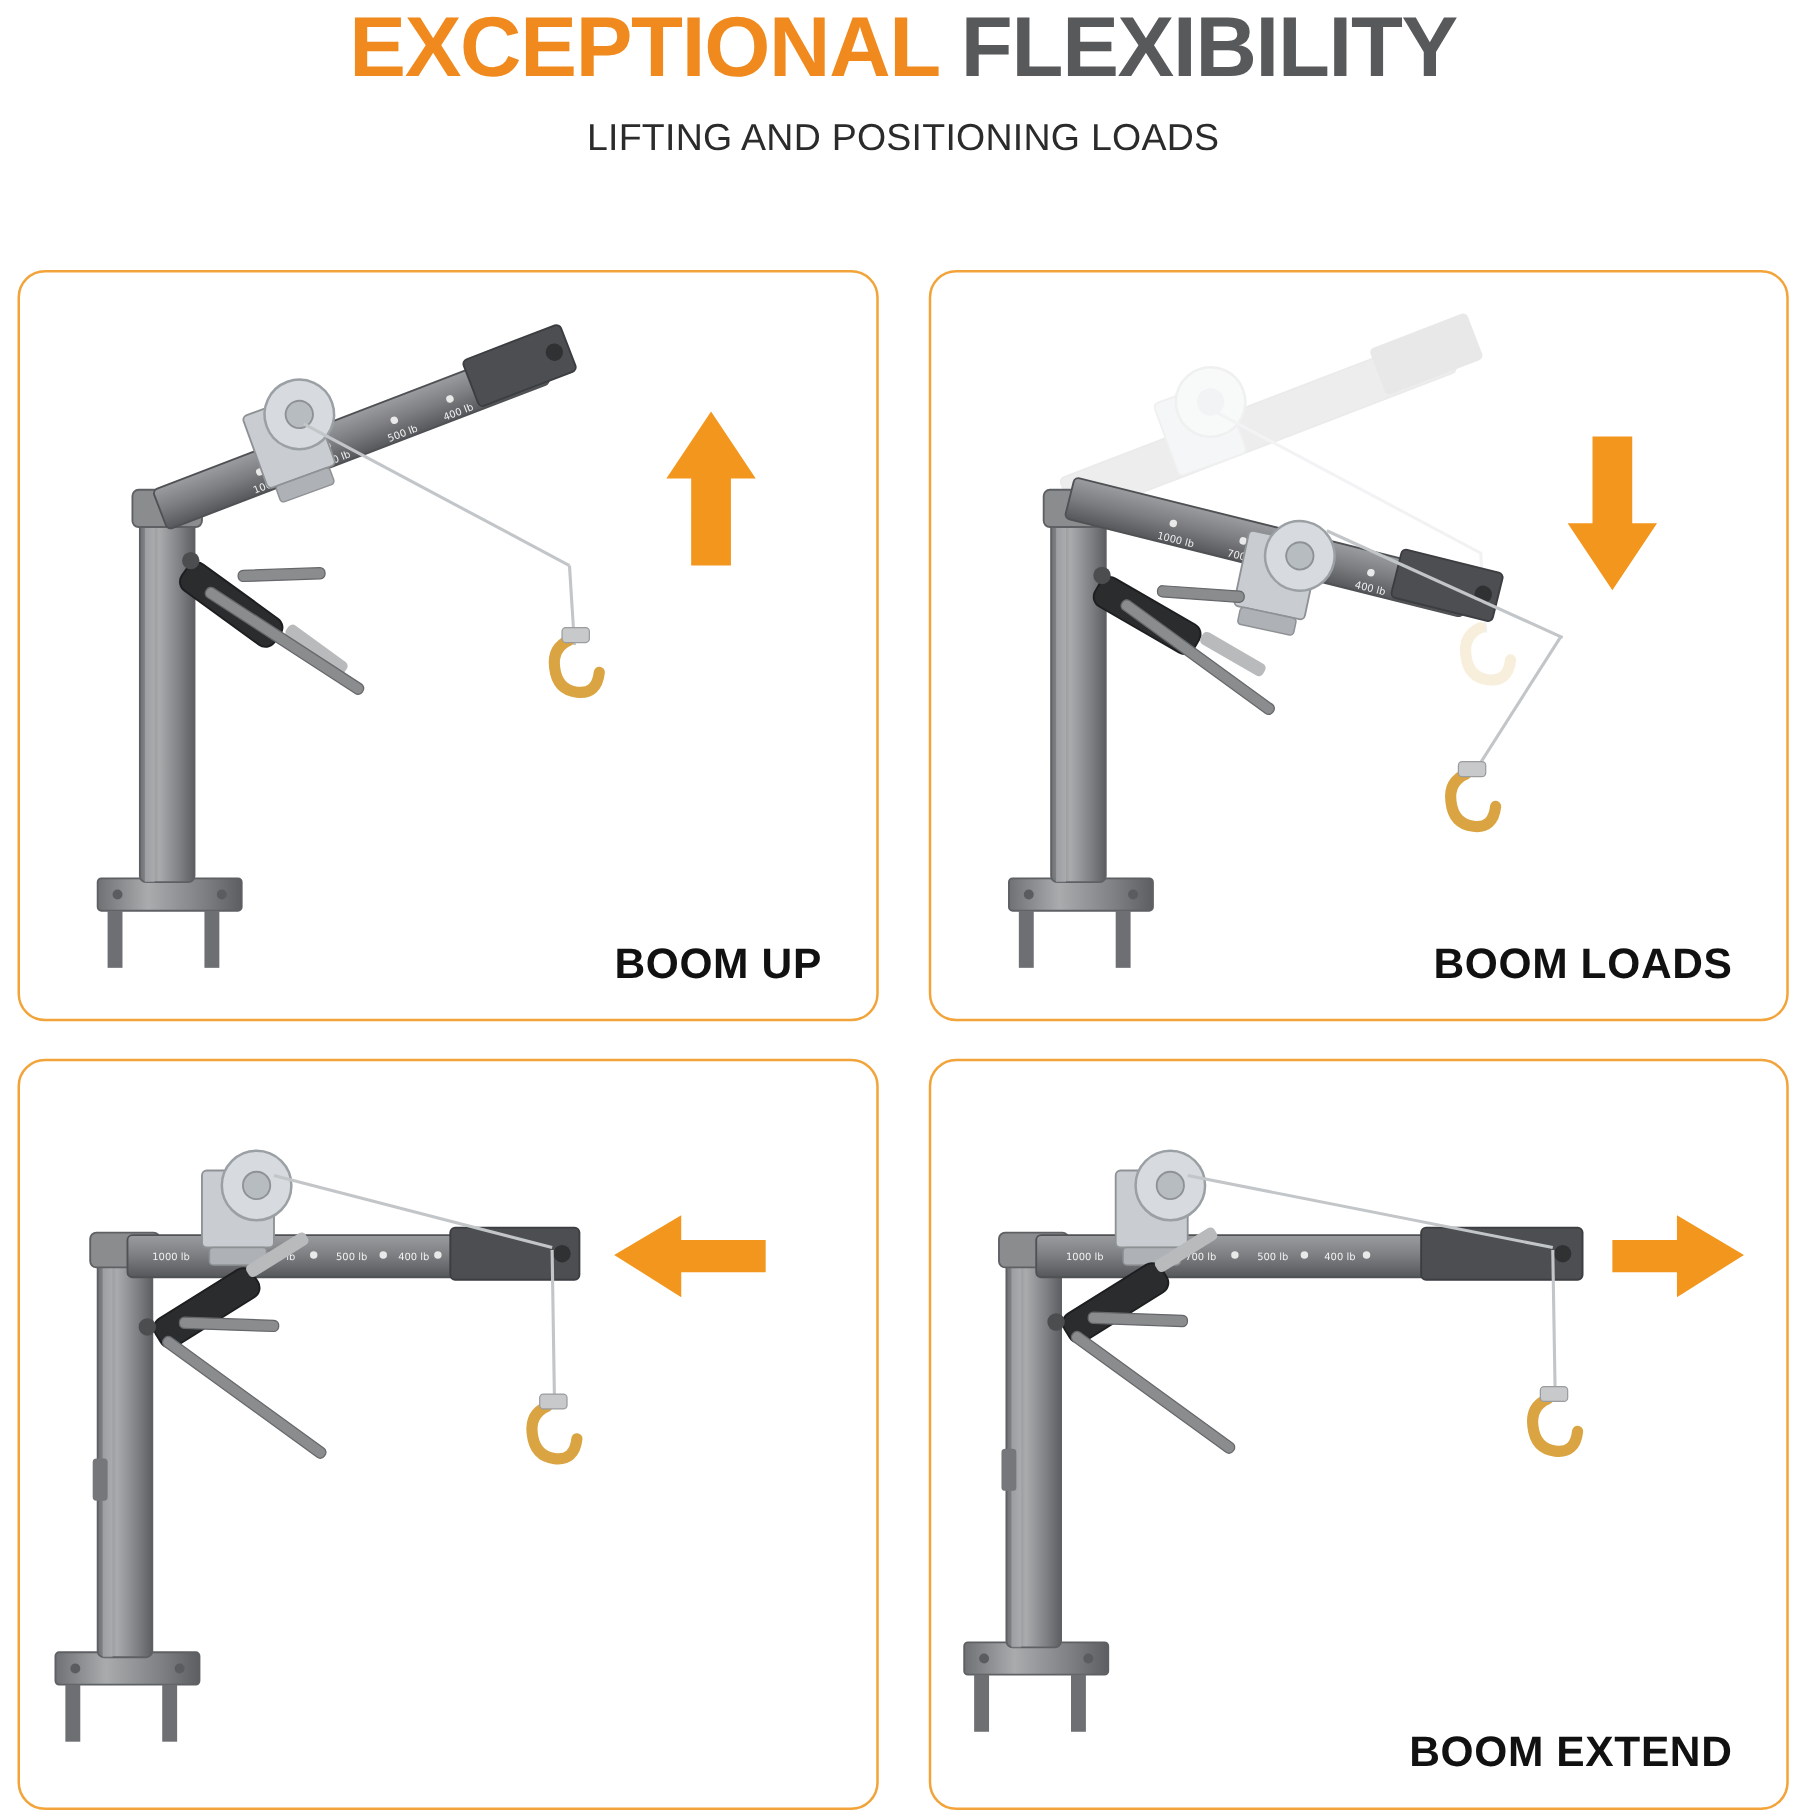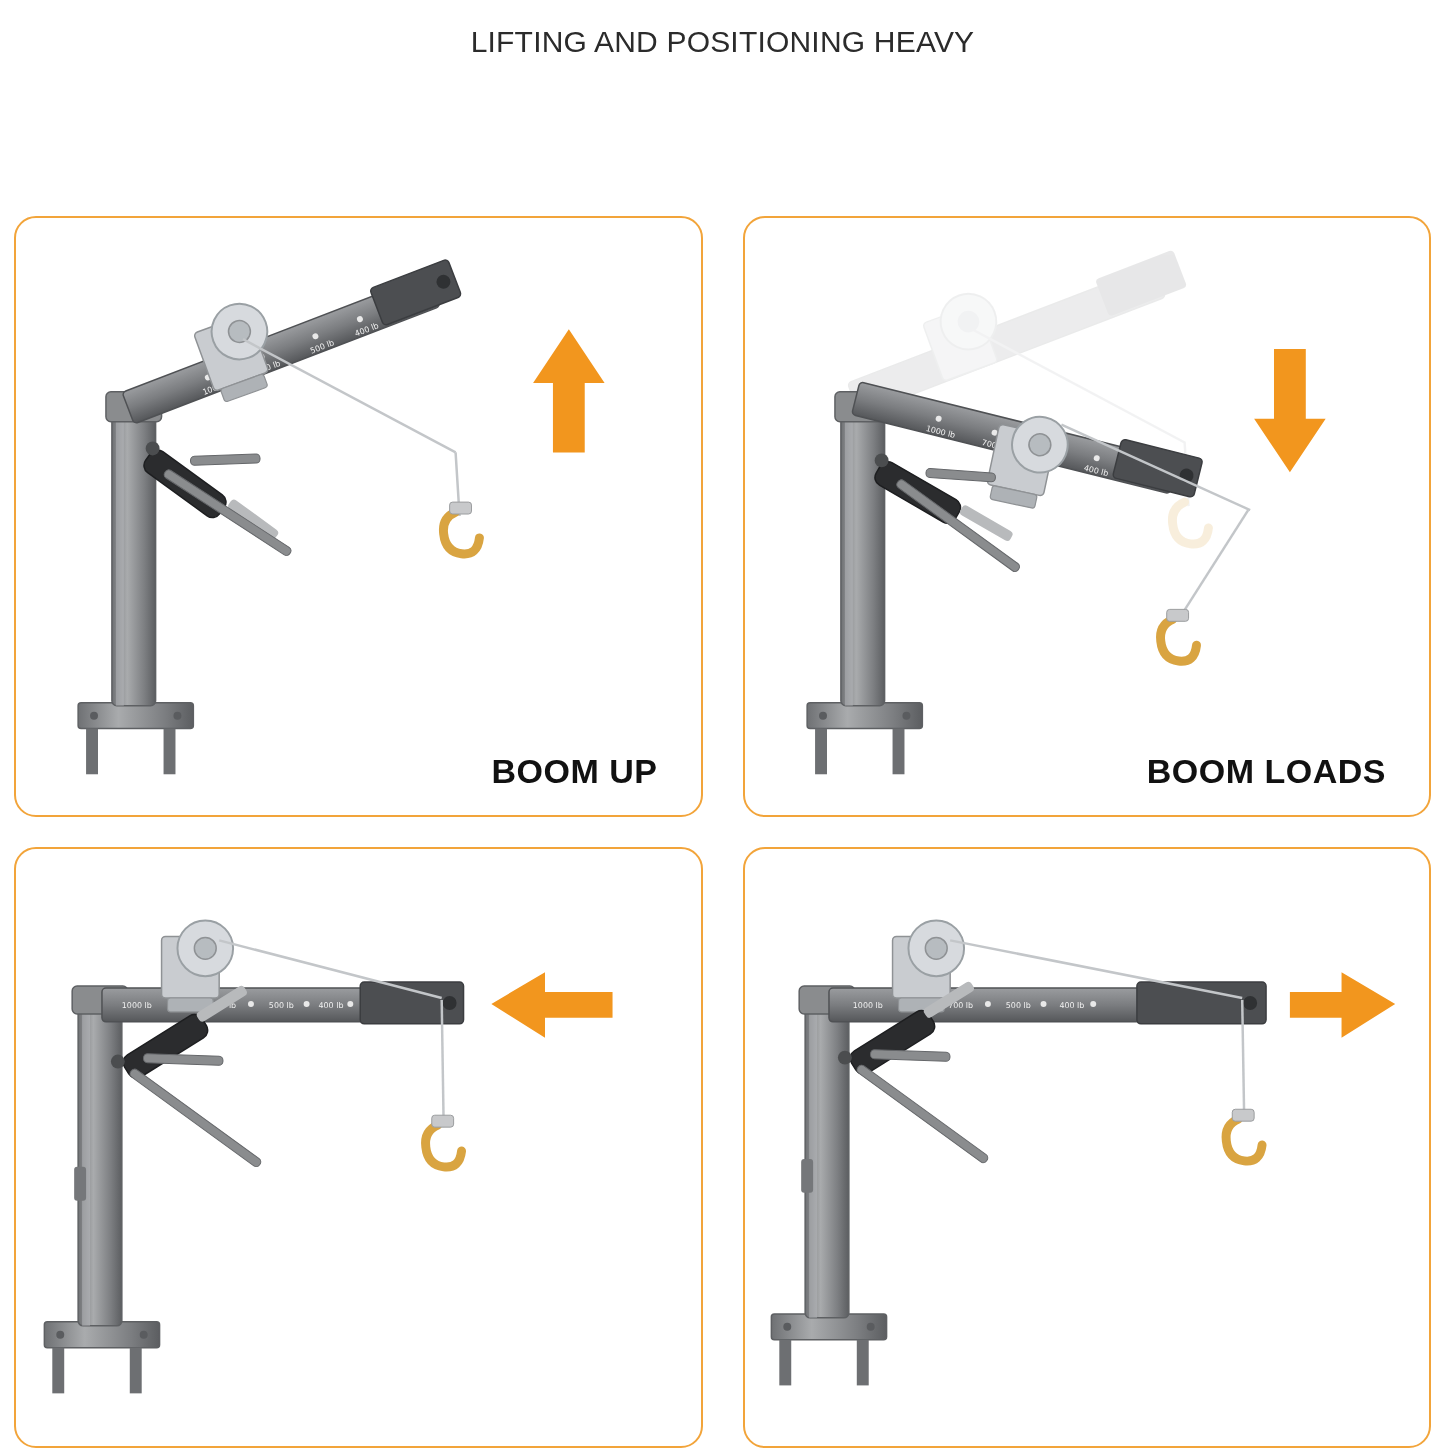--- a/index.html
+++ b/index.html
@@ -76,22 +76,26 @@
     inset: 0;
   }
   .panel-art svg { display: block; width: 100%; height: 100%; }
 </style>
 </head>
 <body>
 
 <div class="page">
 
   <div class="header">
+    <div class="title">
+      <span class="word-a">EXCEPTIONAL</span>
+      <span class="word-b">FLEXIBILITY</span>
+    </div>
     <div class="subtitle">
-      <div>LIFTING AND POSITIONING HEAVY</div>
+      <div>LIFTING AND POSITIONING LOADS</div>
     </div>
   </div>
 
   <div class="grid">
 
     <div class="panel">
       <div class="panel-art">
         <svg viewBox="0 0 688 601" preserveAspectRatio="xMidYMid meet">
           <defs>
             <linearGradient id="postG1" x1="0" y1="0" x2="1" y2="0">
@@ -423,16 +427,17 @@
           <g>
             <rect x="116" y="216" width="160" height="9" rx="4" transform="rotate(36 116 216)" fill="#8A8C8E" stroke="#65676a" stroke-width="1"></rect>
             <rect x="126" y="202" width="80" height="9" rx="4" transform="rotate(2 126 202)" fill="#8A8C8E" stroke="#65676a" stroke-width="1"></rect>
           </g>
 
           <g>
             <path d="M548 144 L600 144 L600 124 L654 156 L600 190 L600 170 L548 170 Z" fill="#F2961E"></path>
           </g>
         </svg>
       </div>
+      <div class="panel-label">BOOM EXTEND</div>
     </div>
 
   </div>
 </div>
 
 </body></html>

